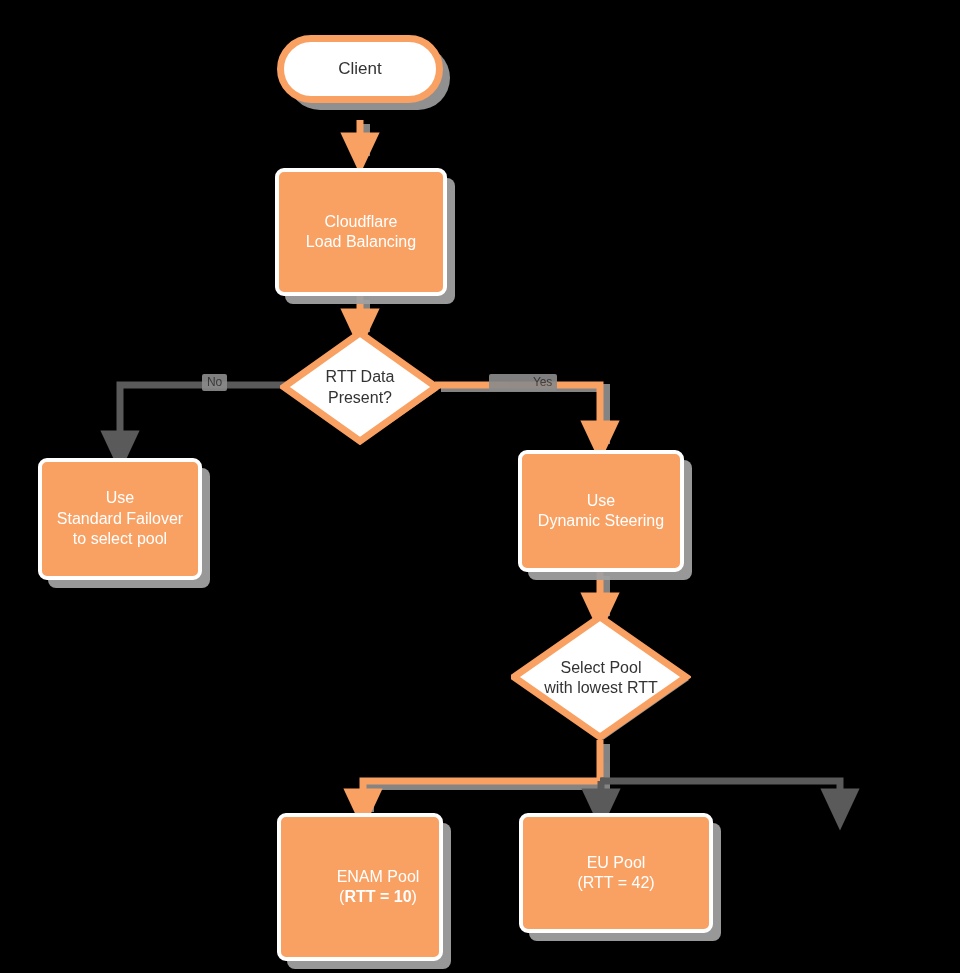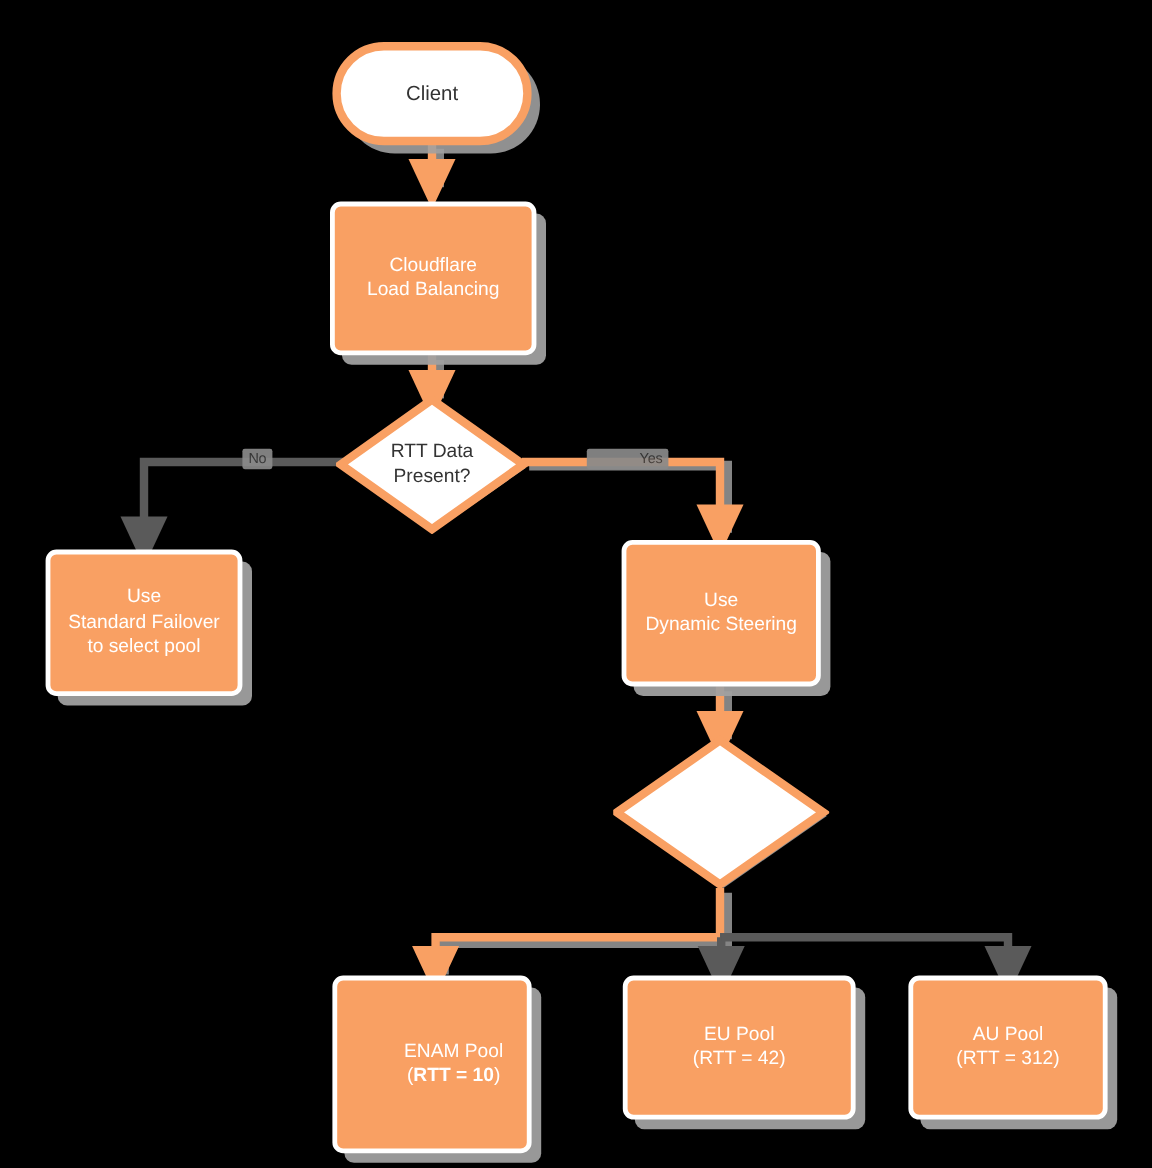--- a/index.html
+++ b/index.html
@@ -124,21 +124,21 @@
       <path d="M600,740 L600,781 L363,781 L363,808" marker-end="url(#arrow-orange)"></path>
     </g>
 
     <g stroke="#5a5a5a" stroke-width="7" fill="none" stroke-linecap="butt">
       <path d="M286,385 L120,385 L120,450" marker-end="url(#arrow-gray)"></path>
       <path d="M600,781 L601,781 L601,808" marker-end="url(#arrow-gray)"></path>
       <path d="M601,781 L840,781 L840,808" marker-end="url(#arrow-gray)"></path>
     </g>
   </svg>
 
-  <div class="node node-terminator" style="left:277px; top:35px; width:166px; height:86px;">
+  <div class="node node-terminator" style="left:277px; top:35px; width:166px; height:68px;">
     <span class="node-label">Client</span>
   </div>
 
   <div class="node node-process" style="left:275px; top:168px; width:172px; height:128px;">
     <span class="node-label">Cloudflare
 Load Balancing</span>
   </div>
 
   <div class="node node-decision" style="left:280px; top:330px; width:160px; height:115px;">
     <svg class="diamond-shape" viewBox="0 0 160 115" preserveAspectRatio="none">
@@ -158,35 +158,33 @@
   <div class="node node-process" style="left:518px; top:450px; width:166px; height:122px;">
     <span class="node-label">Use
 Dynamic Steering</span>
   </div>
 
   <div class="node node-decision" style="left:511px; top:613px; width:180px; height:130px;">
     <svg class="diamond-shape" viewBox="0 0 180 130" preserveAspectRatio="none">
       <polygon points="92,7 178,67 92,127 6,67" fill="#a8a8a8" opacity="0.85"></polygon>
       <polygon points="89,4 175,64 89,124 3,64" fill="#ffffff" stroke="#f9a063" stroke-width="7"></polygon>
     </svg>
+    <span class="node-label decision-text">Select Pool
+with lowest RTT</span>
   </div>
 
   <div class="node node-process" style="left:277px; top:813px; width:166px; height:148px; flex-direction:column;padding-left:36px;">
     <span>ENAM Pool</span>
     <span>
       <span>(</span><span class="bold-rtt">RTT = 10</span><span>)</span>
     </span>
   </div>
 
   <div class="node node-process" style="left:519px; top:813px; width:194px; height:120px; flex-direction:column;">
     <span>EU Pool</span>
     <span>(RTT = 42)</span>
   </div>
 
-  <div class="node node-process" style="left:757px; top:813px; width:166px; height:120px; flex-direction:column;">
-    <span>AU Pool</span>
-    <span>(RTT = 312)</span>
-  </div>
 
   <div class="edge-label" style="left:202px; top:374px;text-align:center;">No</div>
   <div class="edge-label" style="left:489px; top:374px;padding-left:44px;">Yes</div>
 
 </div>
 
 </body></html>

